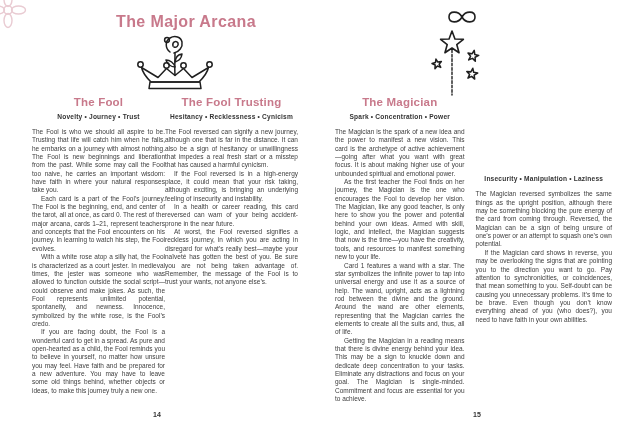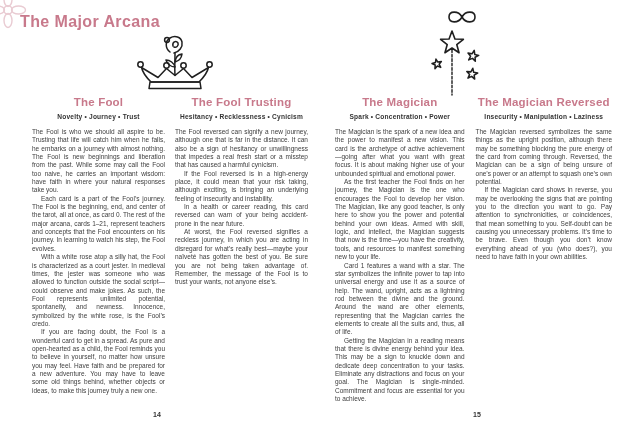--- a/index.html
+++ b/index.html
@@ -5,31 +5,31 @@
   html,body{margin:0;padding:0;}
   body{
     width:640px;height:435px;background:#ffffff;position:relative;overflow:hidden;
     font-family:"Liberation Sans",sans-serif;
   }
   .page{position:absolute;top:0;width:320px;height:435px;}
   .page-left{left:0;}
   .page-right{left:320px;}
 
   .book-title{
-    position:absolute;top:13px;left:20px;width:276px;text-align:left;
+    position:absolute;top:13px;left:48px;width:276px;text-align:center;
     font-size:16px;font-weight:bold;color:#c8798b;letter-spacing:.4px;
   }
   .illu{position:absolute;}
   .illu-crown{left:130px;top:33px;}
   .illu-wand{left:96px;top:6px;}
   .corner-deco{position:absolute;left:-13px;top:-11px;}
 
   .columns{position:absolute;top:96px;display:flex;}
-  .page-left .columns{left:32px;width:276px;gap:10px;}
-  .page-right .columns{left:15px;width:277px;gap:11px;}
+  .page-left .columns{left:32px;width:276px;}
+  .page-right .columns{left:15px;width:277px;gap:11px;align-items:center;}
   .col{width:133px;}
   .page-right .col:first-child{width:130px;}
   .page-right .col:last-child{width:137px;}
 
   .section-heading{
     font-size:11.5px;font-weight:bold;color:#c8798b;text-align:center;
     letter-spacing:.2px;margin:0 0 5px 0;white-space:nowrap;
   }
   .keywords{
     font-size:6.6px;font-weight:bold;color:#333333;text-align:center;
@@ -129,21 +129,20 @@
       <h2 class="section-heading">The Magician</h2>
       <div class="keywords">Spark • Concentration • Power</div>
       <div class="body-text">
         <p>The Magician is the spark of a new idea and the power to manifest a new vision. This card is the archetype of active achievement—going after what you want with great focus. It is about making higher use of your unbounded spiritual and emotional power.</p>
         <p>As the first teacher the Fool finds on her journey, the Magician is the one who encourages the Fool to develop her vision. The Magician, like any good teacher, is only here to show you the power and potential behind your own ideas. Armed with skill, logic, and intellect, the Magician suggests that now is the time—you have the creativity, tools, and resources to manifest something new to your life.</p>
         <p>Card 1 features a wand with a star. The star symbolizes the infinite power to tap into universal energy and use it as a source of help. The wand, upright, acts as a lightning rod between the divine and the ground. Around the wand are other elements, representing that the Magician carries the elements to create all the suits and, thus, all of life.</p>
         <p>Getting the Magician in a reading means that there is divine energy behind your idea. This may be a sign to knuckle down and dedicate deep concentration to your tasks. Eliminate any distractions and focus on your goal. The Magician is single-minded. Commitment and focus are essential for you to achieve.</p>
       </div>
     </div>
     <div class="col">
-      <h2 class="section-heading">The Magician Reversed</h2>
       <div class="keywords">Insecurity • Manipulation • Laziness</div>
       <div class="body-text">
         <p>The Magician reversed symbolizes the same things as the upright position, although there may be something blocking the pure energy of the card from coming through. Reversed, the Magician can be a sign of being unsure of one’s power or an attempt to squash one’s own potential.</p>
         <p>If the Magician card shows in reverse, you may be overlooking the signs that are pointing you to the direction you want to go. Pay attention to synchronicities, or coincidences, that mean something to you. Self-doubt can be causing you unnecessary problems. It’s time to be brave. Even though you don’t know everything ahead of you (who does?), you need to have faith in your own abilities.</p>
       </div>
     </div>
   </div>
 
   <div class="page-number">15</div>
 </div>

